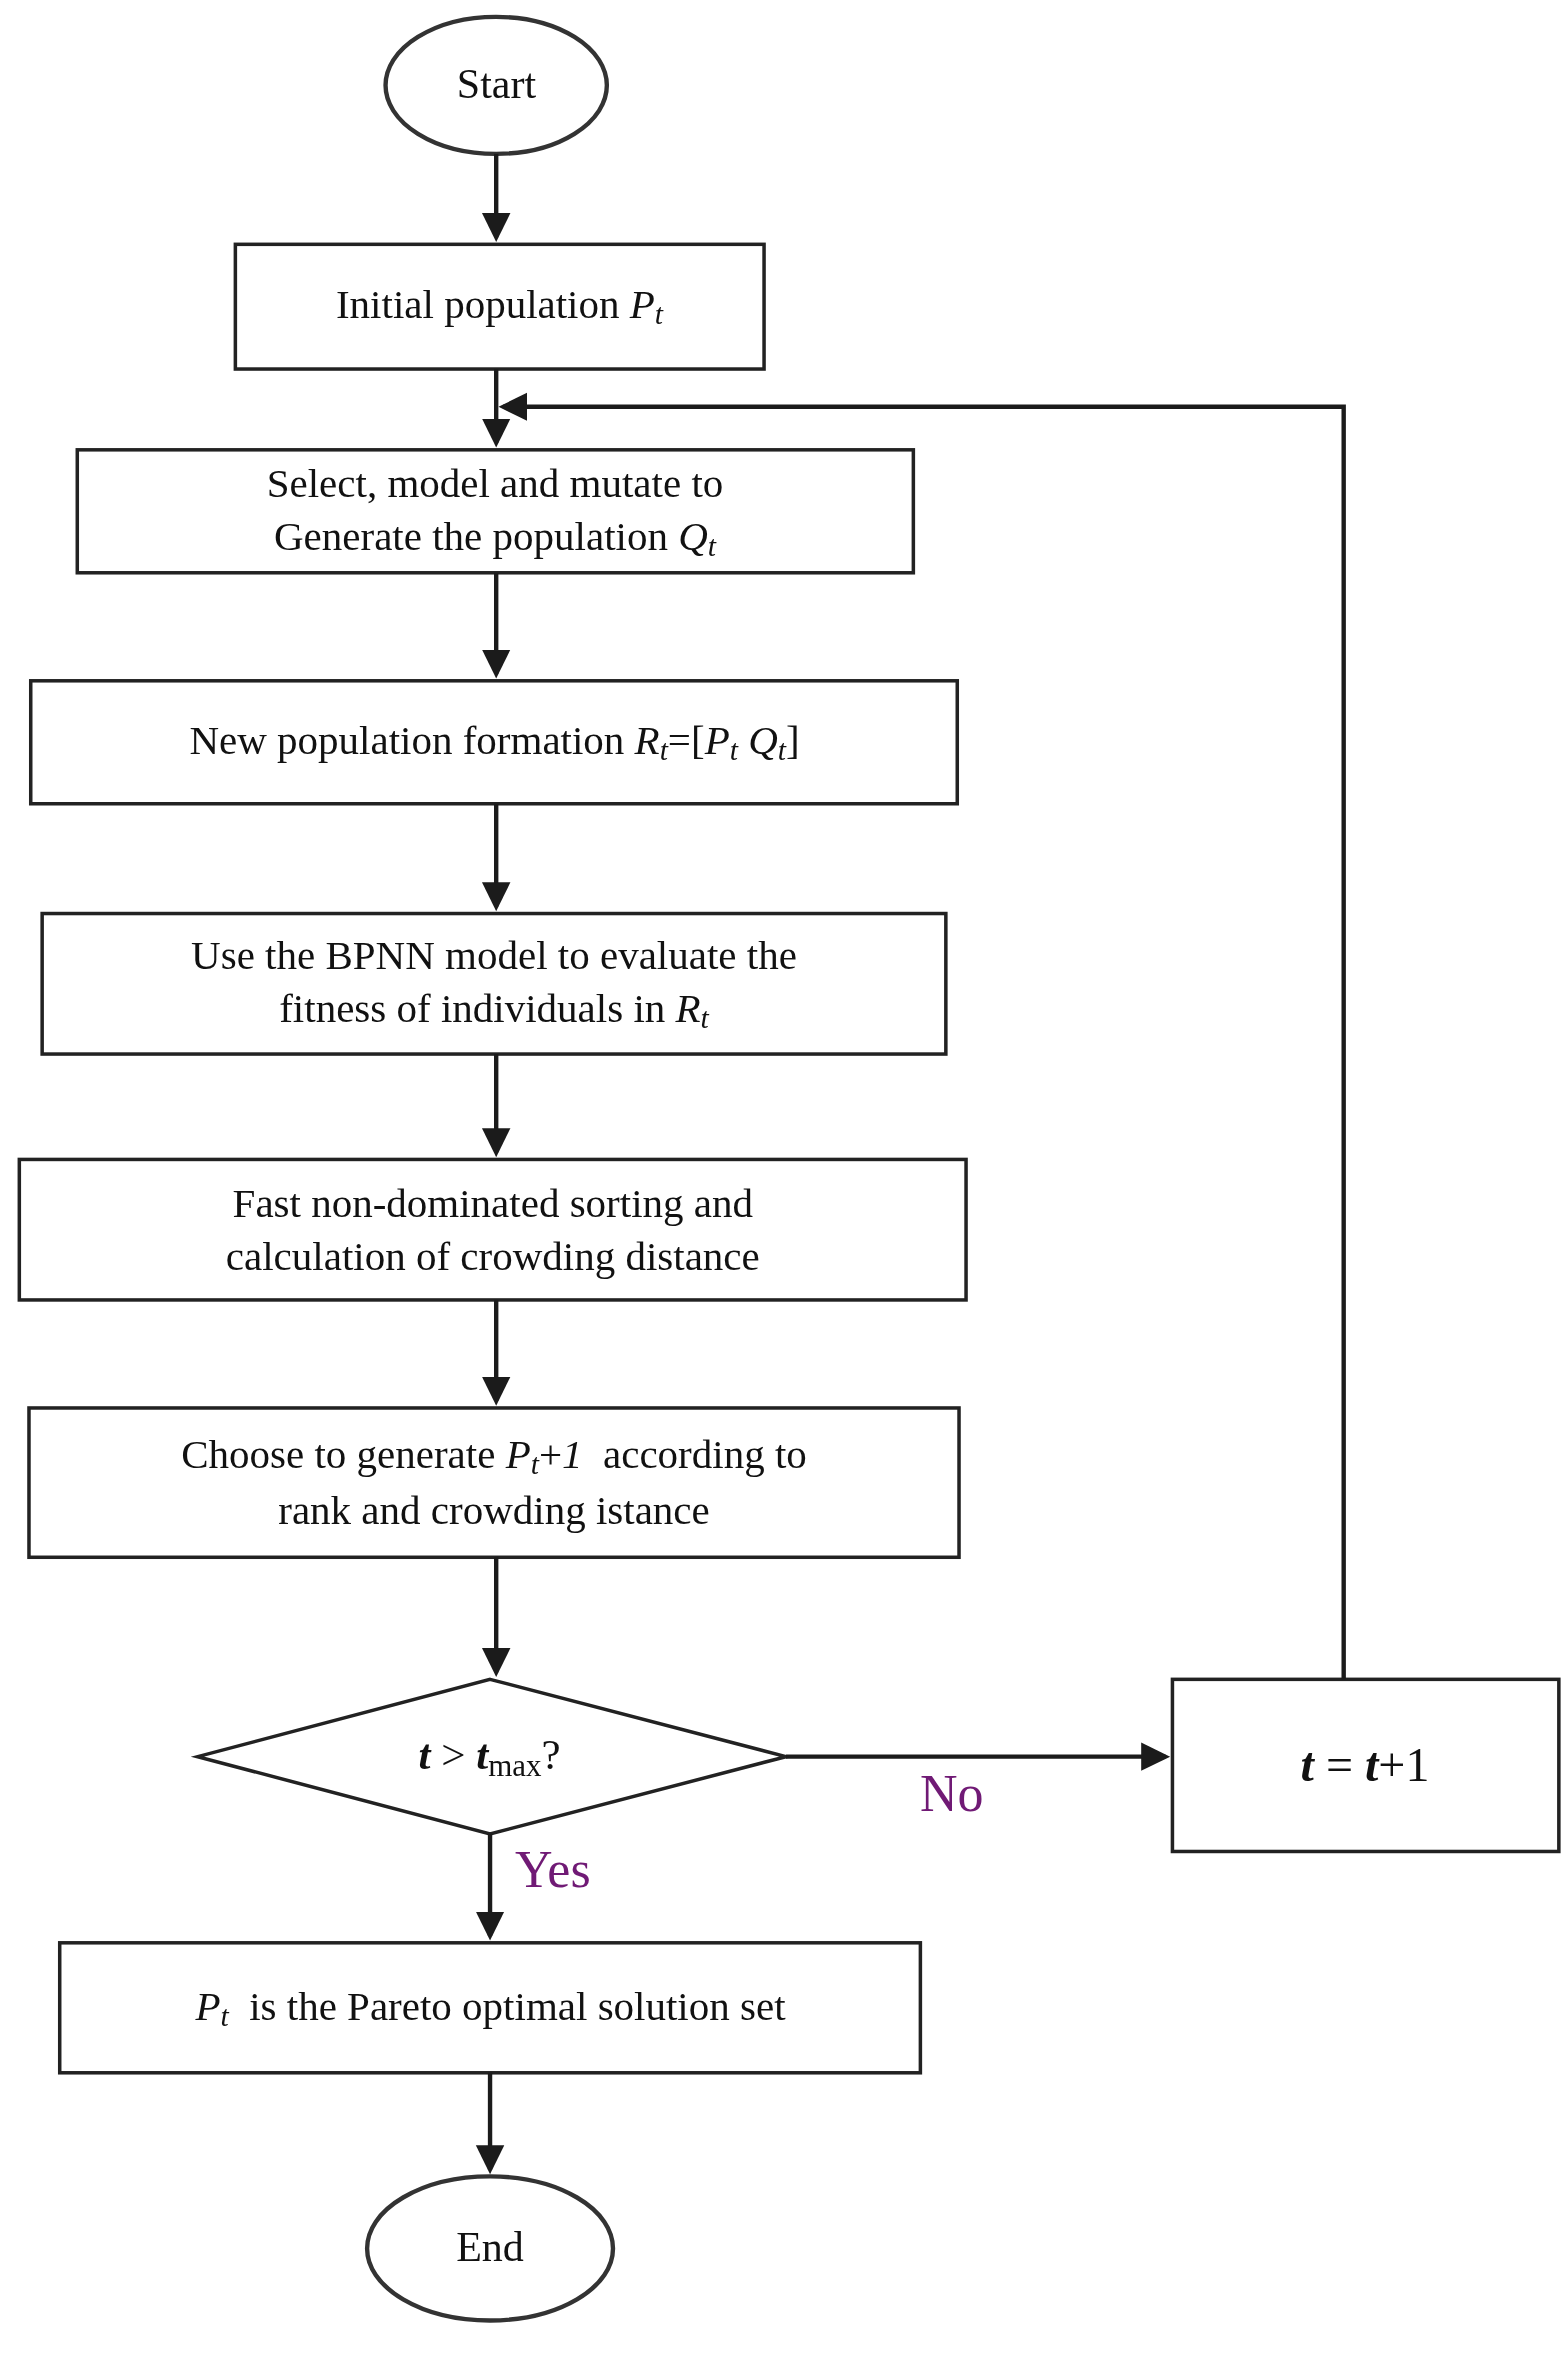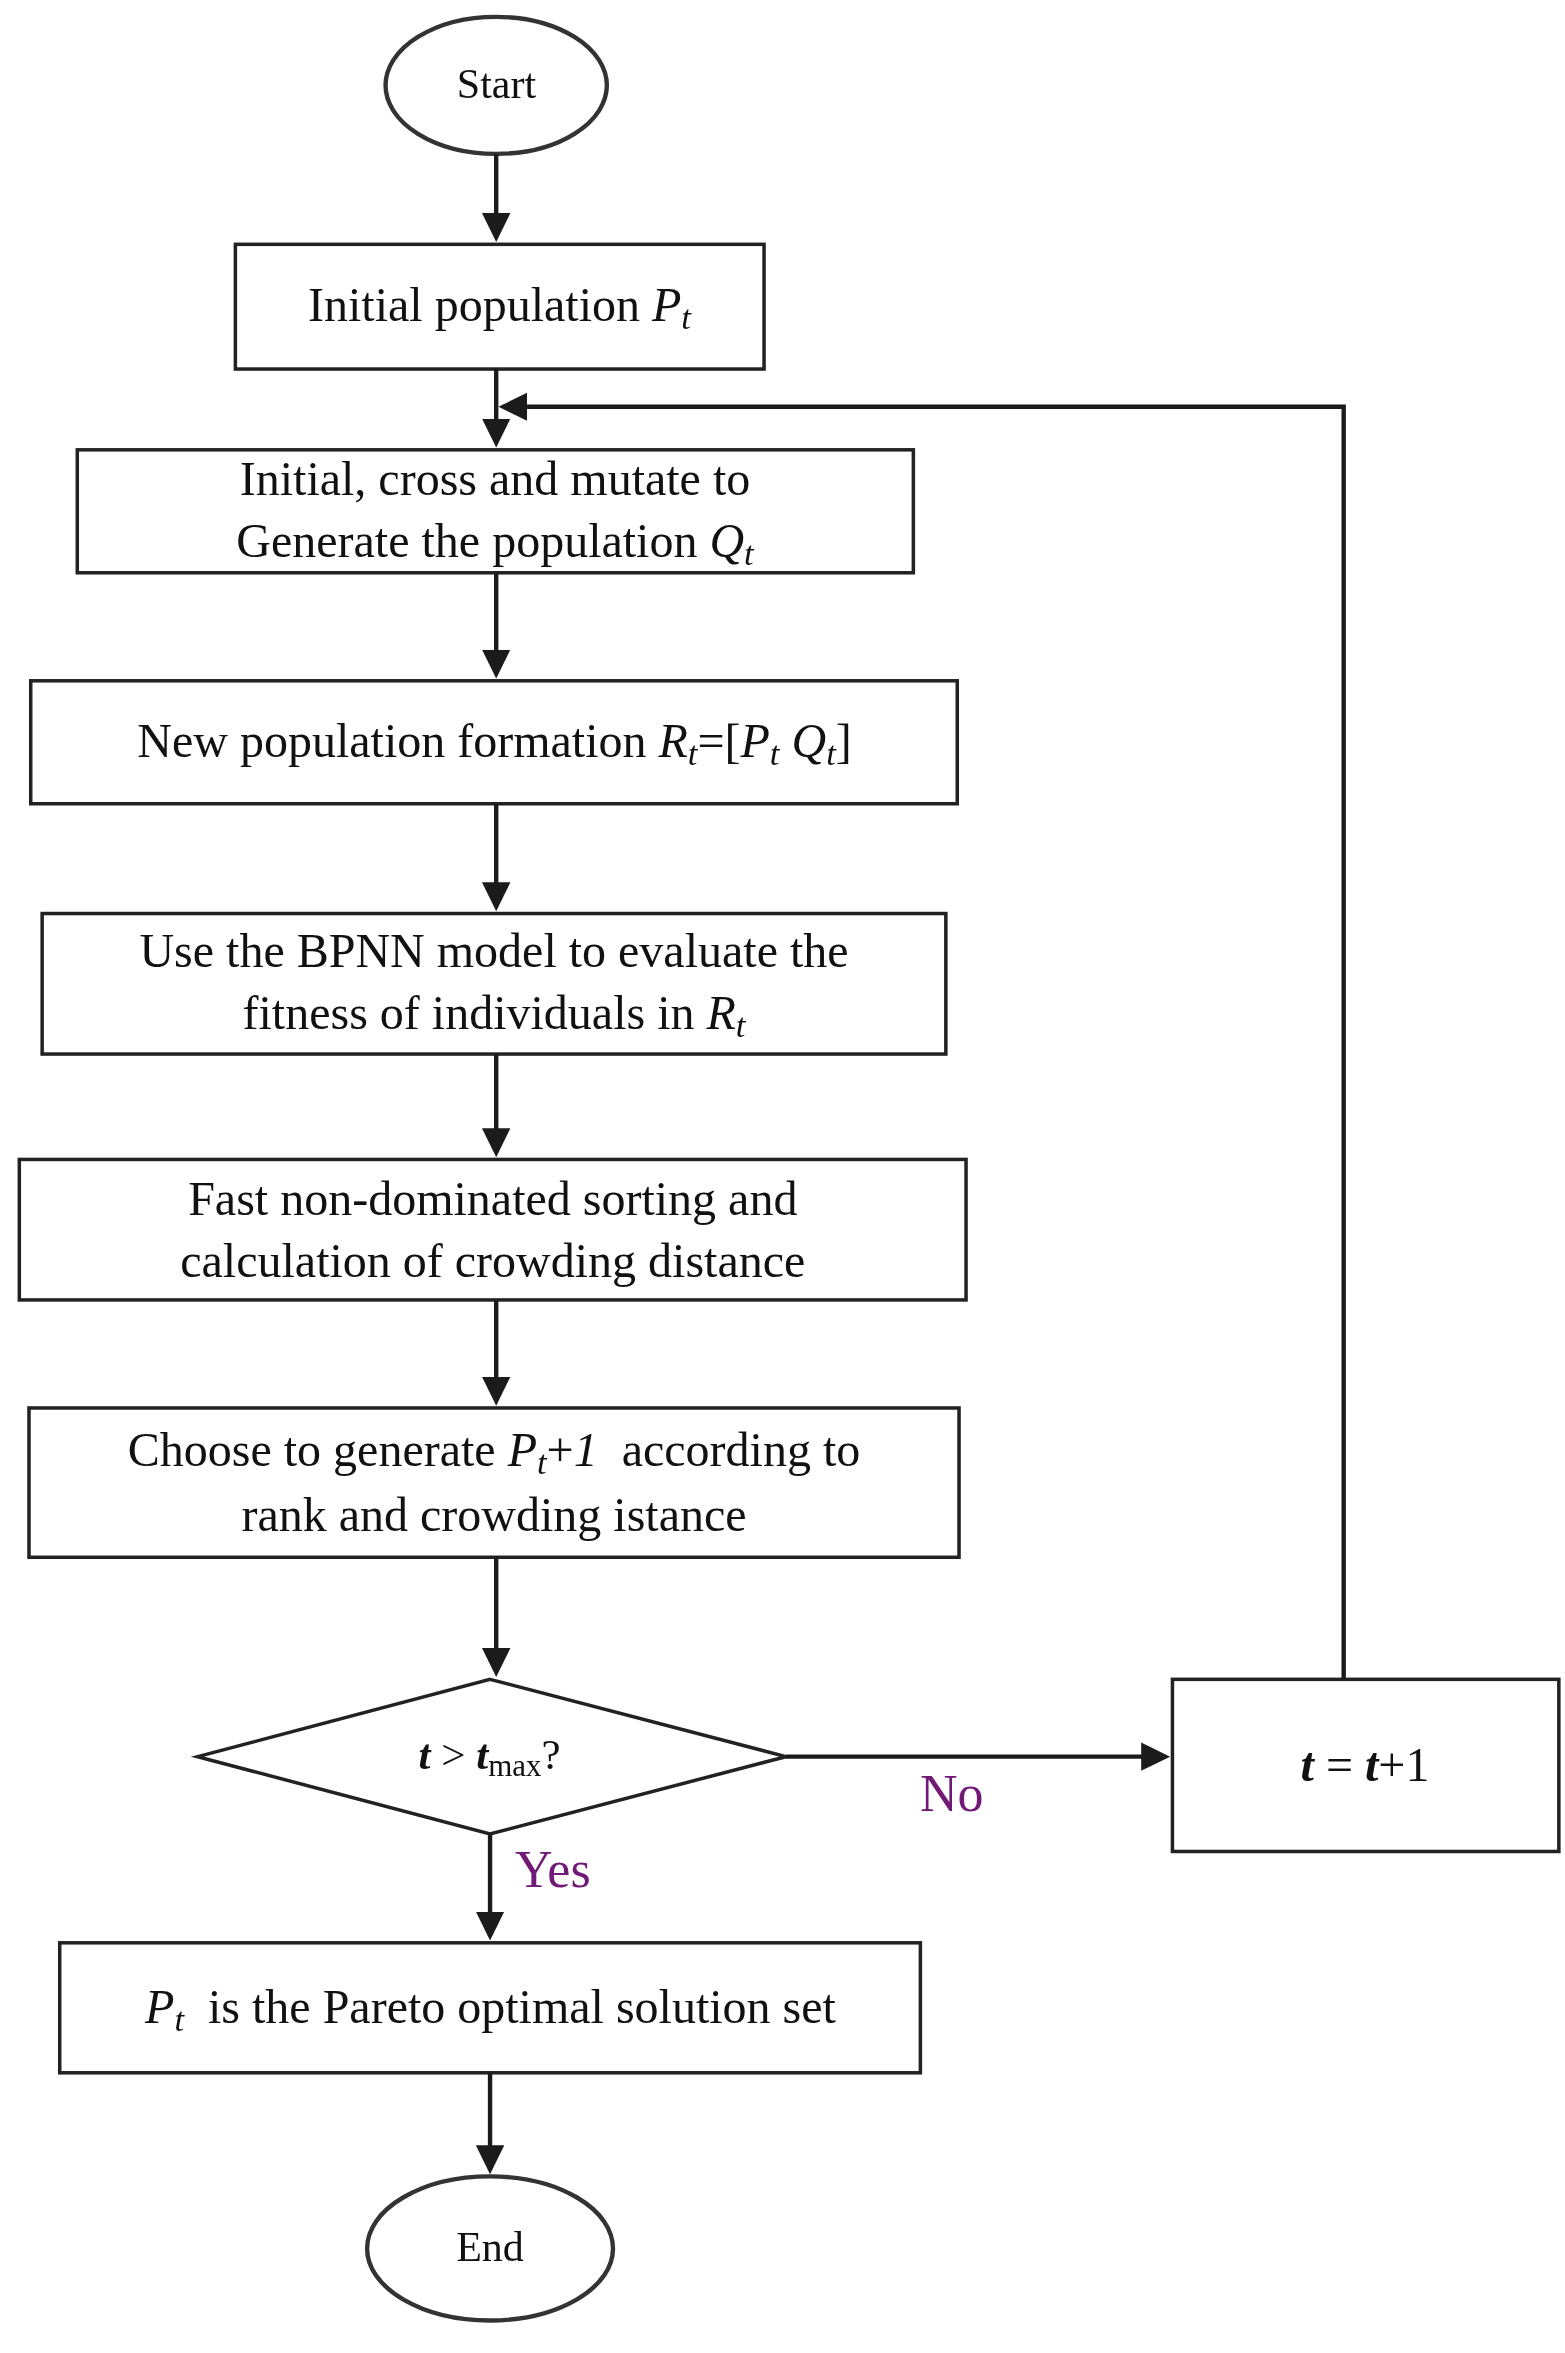--- a/index.html
+++ b/index.html
@@ -49,21 +49,21 @@
     color: #111111;
     font-family: "Liberation Serif", "DejaVu Serif", serif;
     line-height: 1.28;
     pointer-events: none;
     white-space: nowrap;
   }
   .node-text .ln {
     display: block;
     text-align: center;
   }
-  .t-proc { font-size: 48px; }
+  .t-proc { font-size: 41px; }
   .t-term { font-size: 42px; }
   .t-dec  { font-size: 43px; }
   .t-incr { font-size: 48px; }
   .edge-label {
     position: absolute;
     color: #701a75;
     font-family: "Liberation Serif", "DejaVu Serif", serif;
     font-size: 52px;
     white-space: nowrap;
   }
@@ -139,21 +139,21 @@
 
   <div class="node-text t-term" style="left:386px; top:16.7px; width:221px; height:137px;">
     <span class="ln">Start</span>
   </div>
 
   <div class="node-text t-proc" style="left:235px; top:244px; width:529px; height:125px;">
     <span class="ln">Initial population <i class="v">P<sub class="sb">t</sub></i></span>
   </div>
 
   <div class="node-text t-proc" style="left:77px; top:450px; width:836px; height:123px;">
-    <span class="ln">Initial, cross and mutate to</span>
+    <span class="ln">Select, model and mutate to</span>
     <span class="ln">Generate the population <i class="v">Q<sub class="sb">t</sub></i></span>
   </div>
 
   <div class="node-text t-proc" style="left:31px; top:681px; width:927px; height:123px;">
     <span class="ln">New population formation <i class="v">R<sub class="sb">t</sub></i>=[<i class="v">P<sub class="sb">t</sub></i>&nbsp;<i class="v">Q<sub class="sb">t</sub></i>]</span>
   </div>
 
   <div class="node-text t-proc" style="left:42px; top:913px; width:904px; height:141px;">
     <span class="ln">Use the BPNN model to evaluate the</span>
     <span class="ln">fitness of individuals in <i class="v">R<sub class="sb">t</sub></i></span>

